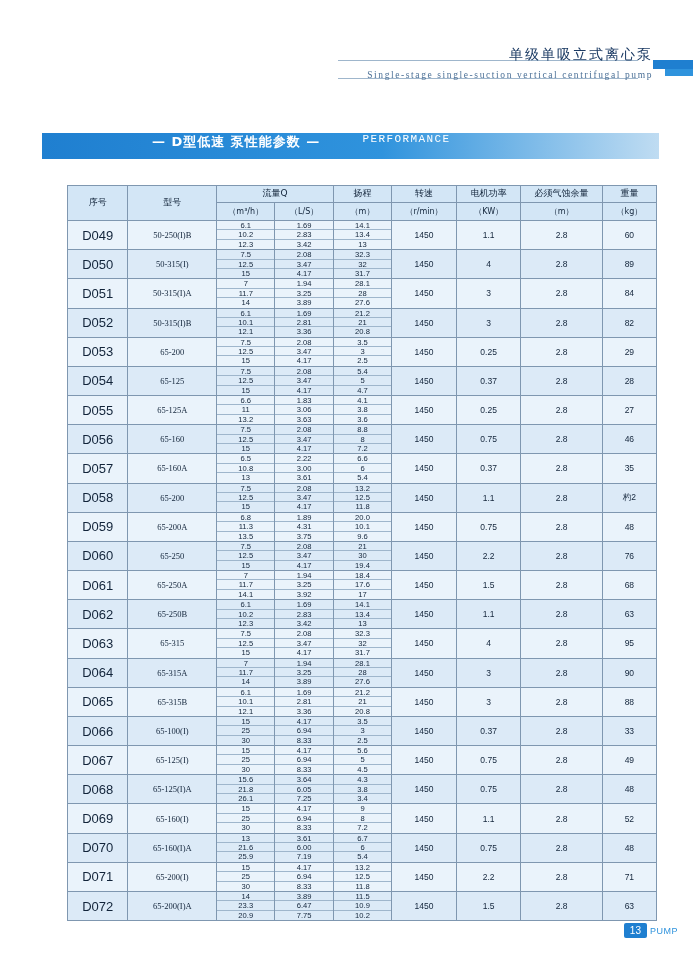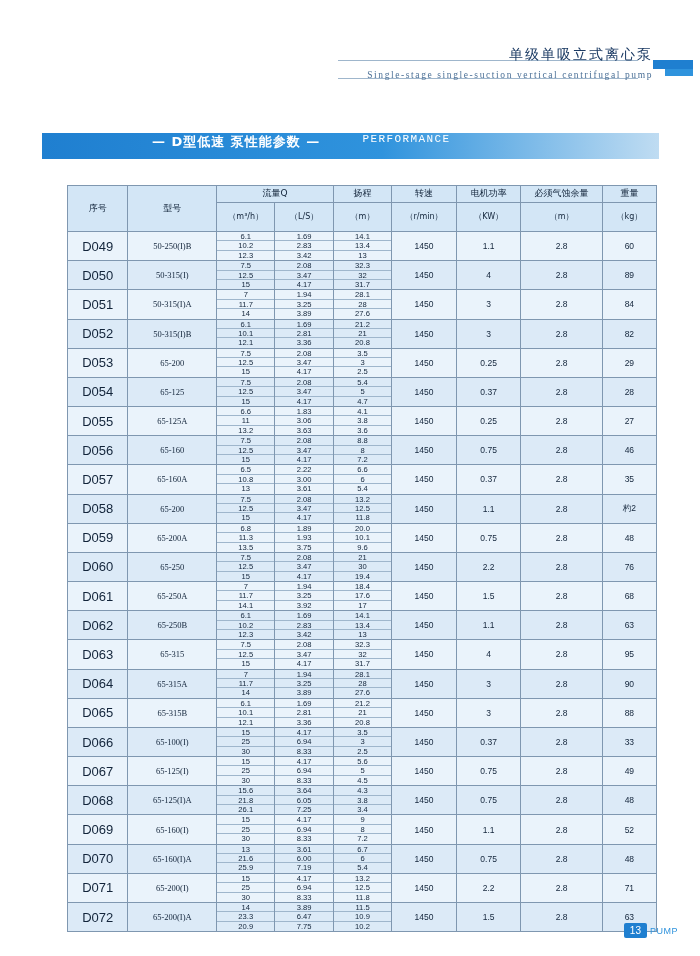--- a/index.html
+++ b/index.html
@@ -131,21 +131,21 @@
   }
   thead th {
     background: #d3e6f6;
     font-weight: normal;
     font-size: 9px;
     font-family: "DejaVu Sans", sans-serif;
     height: 17px;
     line-height: 1.25;
   }
   thead th.sub {
-    height: 29px;
+    height: 18px;
     font-size: 8px;
   }
   tbody td {
     background: #eaf3fb;
     height: 28px;
     font-size: 8.5px;
   }
   tbody tr.alt td { background: #dceaf7; }
 
   
@@ -540,21 +540,21 @@
             <td class="nopad">
               <div class="stack">
                 <div>6.8</div>
                 <div>11.3</div>
                 <div>13.5</div>
               </div>
             </td>
             <td class="nopad">
               <div class="stack">
                 <div>1.89</div>
-                <div>1.93</div>
+                <div>4.31</div>
                 <div>3.75</div>
               </div>
             </td>
             <td class="nopad">
               <div class="stack">
                 <div>20.0</div>
                 <div>10.1</div>
                 <div>9.6</div>
               </div>
             </td>

